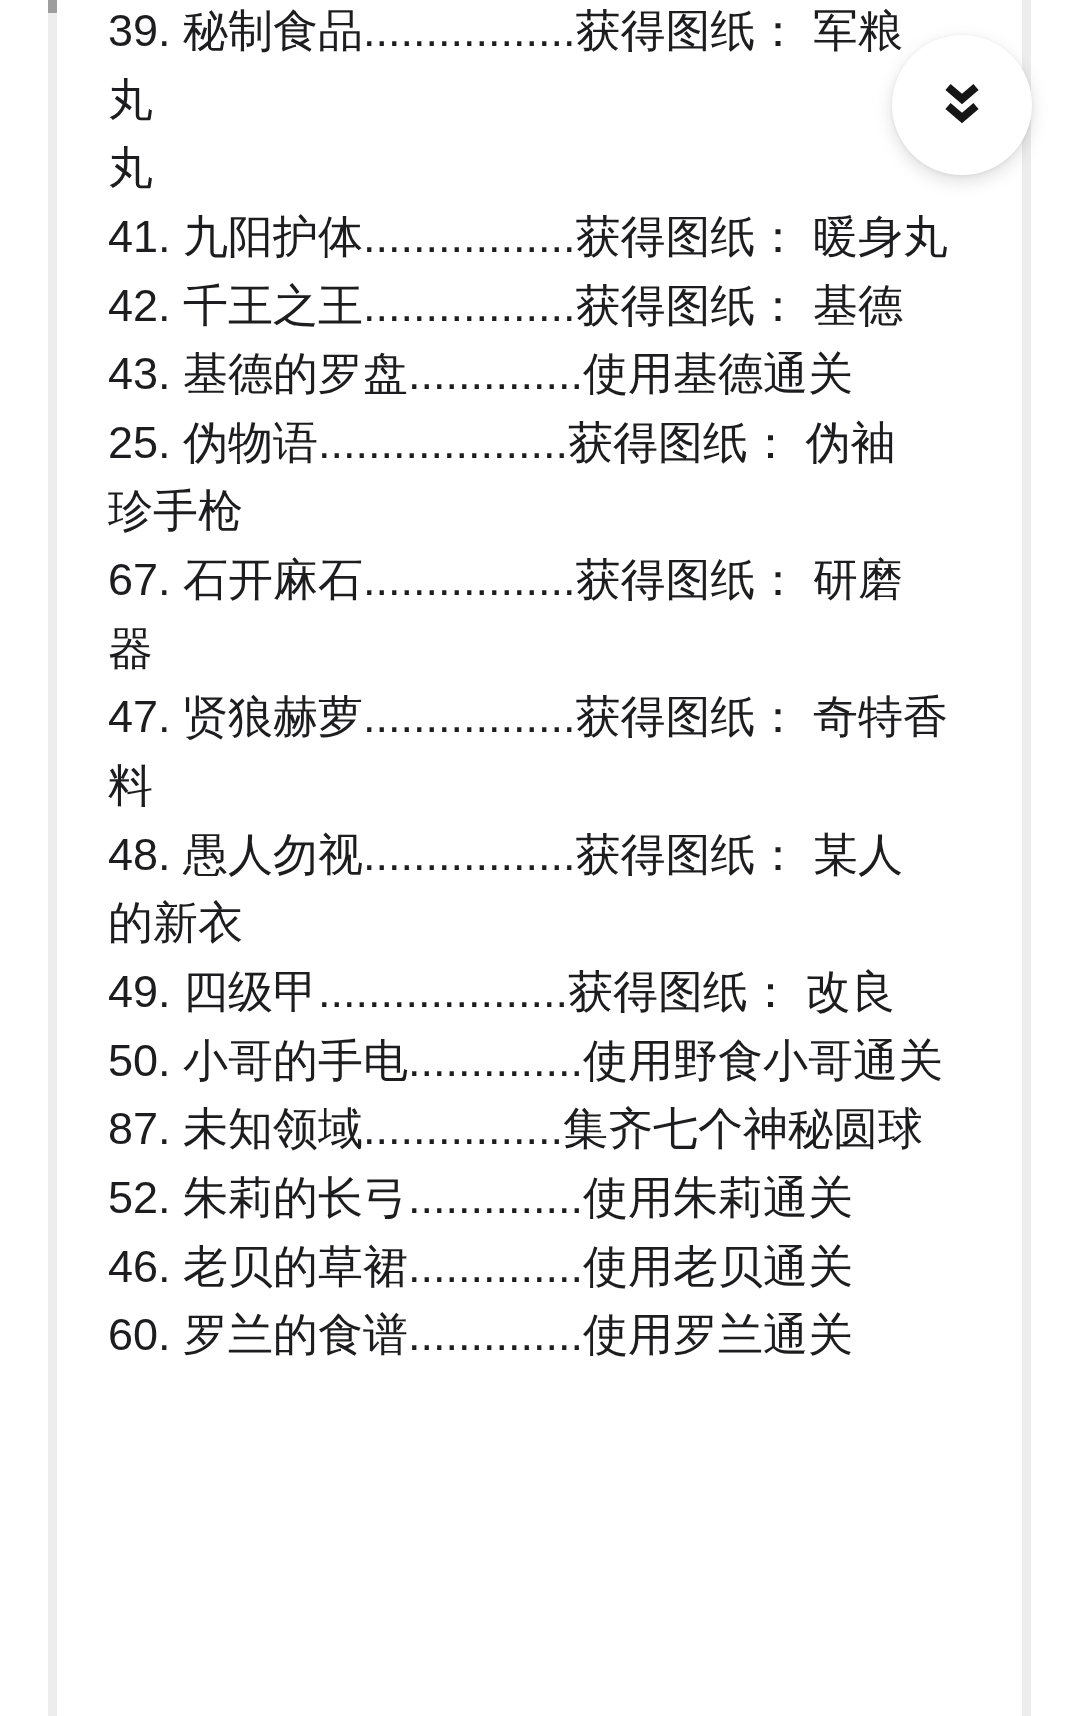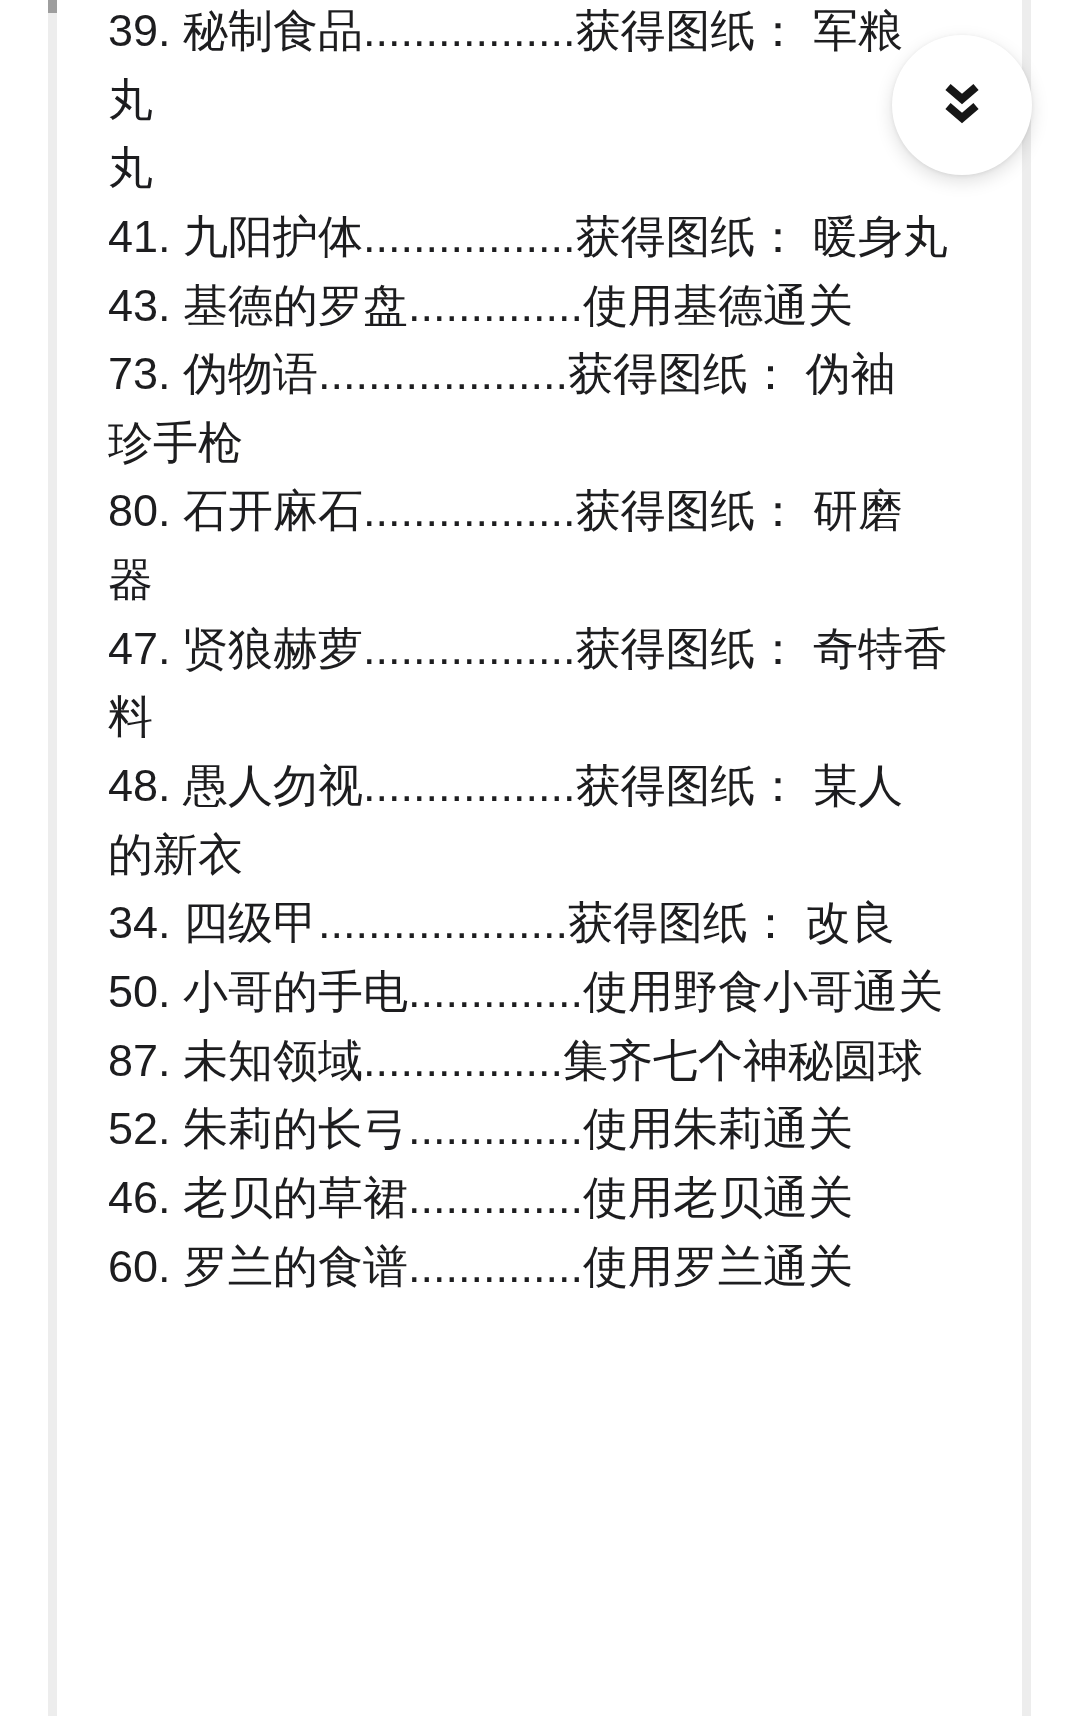--- a/index.html
+++ b/index.html
@@ -72,42 +72,43 @@
       <div class="line">39. 秘制食品.................获得图纸： 军粮</div>
       <div class="line">丸</div>
     </div>
     <div class="item">
       <div class="line">丸</div>
     </div>
     <div class="item">
       <div class="line">41. 九阳护体.................获得图纸： 暖身丸</div>
     </div>
     <div class="item">
+      <div class="line">42. 千王之王.................获得图纸： 基德</div>
     </div>
     <div class="item">
       <div class="line">43. 基德的罗盘..............使用基德通关</div>
     </div>
     <div class="item">
-      <div class="line">73. 伪物语....................获得图纸： 伪袖</div>
+      <div class="line">25. 伪物语....................获得图纸： 伪袖</div>
       <div class="line">珍手枪</div>
     </div>
     <div class="item">
-      <div class="line">80. 石开麻石.................获得图纸： 研磨</div>
+      <div class="line">67. 石开麻石.................获得图纸： 研磨</div>
       <div class="line">器</div>
     </div>
     <div class="item">
       <div class="line">47. 贤狼赫萝.................获得图纸： 奇特香</div>
       <div class="line">料</div>
     </div>
     <div class="item">
       <div class="line">48. 愚人勿视.................获得图纸： 某人</div>
       <div class="line">的新衣</div>
     </div>
     <div class="item">
-      <div class="line">34. 四级甲....................获得图纸： 改良</div>
+      <div class="line">49. 四级甲....................获得图纸： 改良</div>
     </div>
     <div class="item">
       <div class="line">50. 小哥的手电..............使用野食小哥通关</div>
     </div>
     <div class="item">
       <div class="line">87. 未知领域................集齐七个神秘圆球</div>
     </div>
     <div class="item">
       <div class="line">52. 朱莉的长弓..............使用朱莉通关</div>
     </div>

